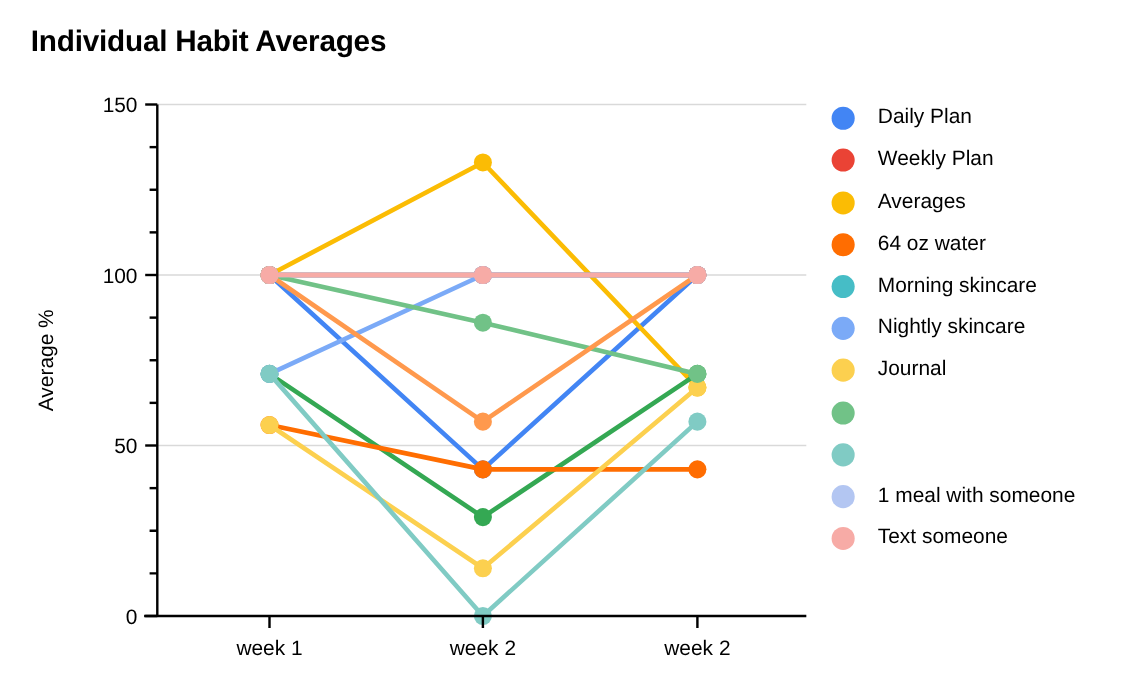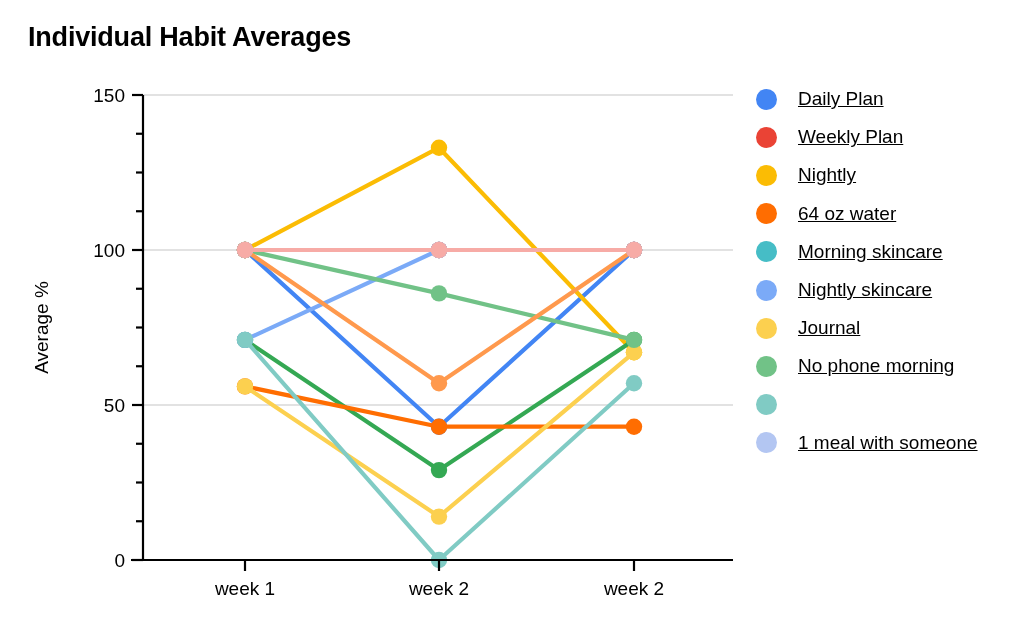--- a/index.html
+++ b/index.html
@@ -47,23 +47,22 @@
     fill: #000000;
   }
   #legend {
     position: absolute;
     left: 756px;
     top: 80px;
     width: 268px;
   }
   .legend-item {
     display: flex;
-    align-items: center;
+    align-items: flex-end;
     height: 38.2px;
-    text-decoration: underline;
   }
   .legend-swatch {
     width: 21px;
     height: 21px;
     border-radius: 50%;
     flex: 0 0 auto;
   }
   .legend-label {
     margin-left: 21px;
     font-size: 19px;
@@ -208,43 +207,46 @@
       <div class="legend-item">
         <span class="legend-swatch" style="background: rgb(66, 133, 244);"></span>
         <span class="legend-label">Daily Plan</span>
       </div>
       <div class="legend-item">
         <span class="legend-swatch" style="background: rgb(234, 67, 53);"></span>
         <span class="legend-label">Weekly Plan</span>
       </div>
       <div class="legend-item">
         <span class="legend-swatch" style="background: rgb(251, 188, 4);"></span>
-        <span class="legend-label">Nightly</span>
+        <span class="legend-label">Averages</span>
       </div>
       <div class="legend-item">
         <span class="legend-swatch" style="background: rgb(255, 109, 1);"></span>
         <span class="legend-label">64 oz water</span>
       </div>
       <div class="legend-item">
         <span class="legend-swatch" style="background: rgb(70, 189, 198);"></span>
         <span class="legend-label">Morning skincare</span>
       </div>
       <div class="legend-item">
         <span class="legend-swatch" style="background: rgb(123, 170, 247);"></span>
         <span class="legend-label">Nightly skincare</span>
       </div>
       <div class="legend-item">
         <span class="legend-swatch" style="background: rgb(252, 208, 79);"></span>
         <span class="legend-label">Journal</span>
       </div>
       <div class="legend-item">
         <span class="legend-swatch" style="background: rgb(113, 194, 135);"></span>
-        <span class="legend-label">No phone morning</span>
       </div>
       <div class="legend-item">
         <span class="legend-swatch" style="background: rgb(128, 203, 196);"></span>
       </div>
       <div class="legend-item">
         <span class="legend-swatch" style="background: rgb(179, 198, 242);"></span>
         <span class="legend-label">1 meal with someone</span>
       </div>
+      <div class="legend-item">
+        <span class="legend-swatch" style="background: rgb(247, 171, 166);"></span>
+        <span class="legend-label">Text someone</span>
+      </div>
     </div>
 </div>
 
 </body></html>

